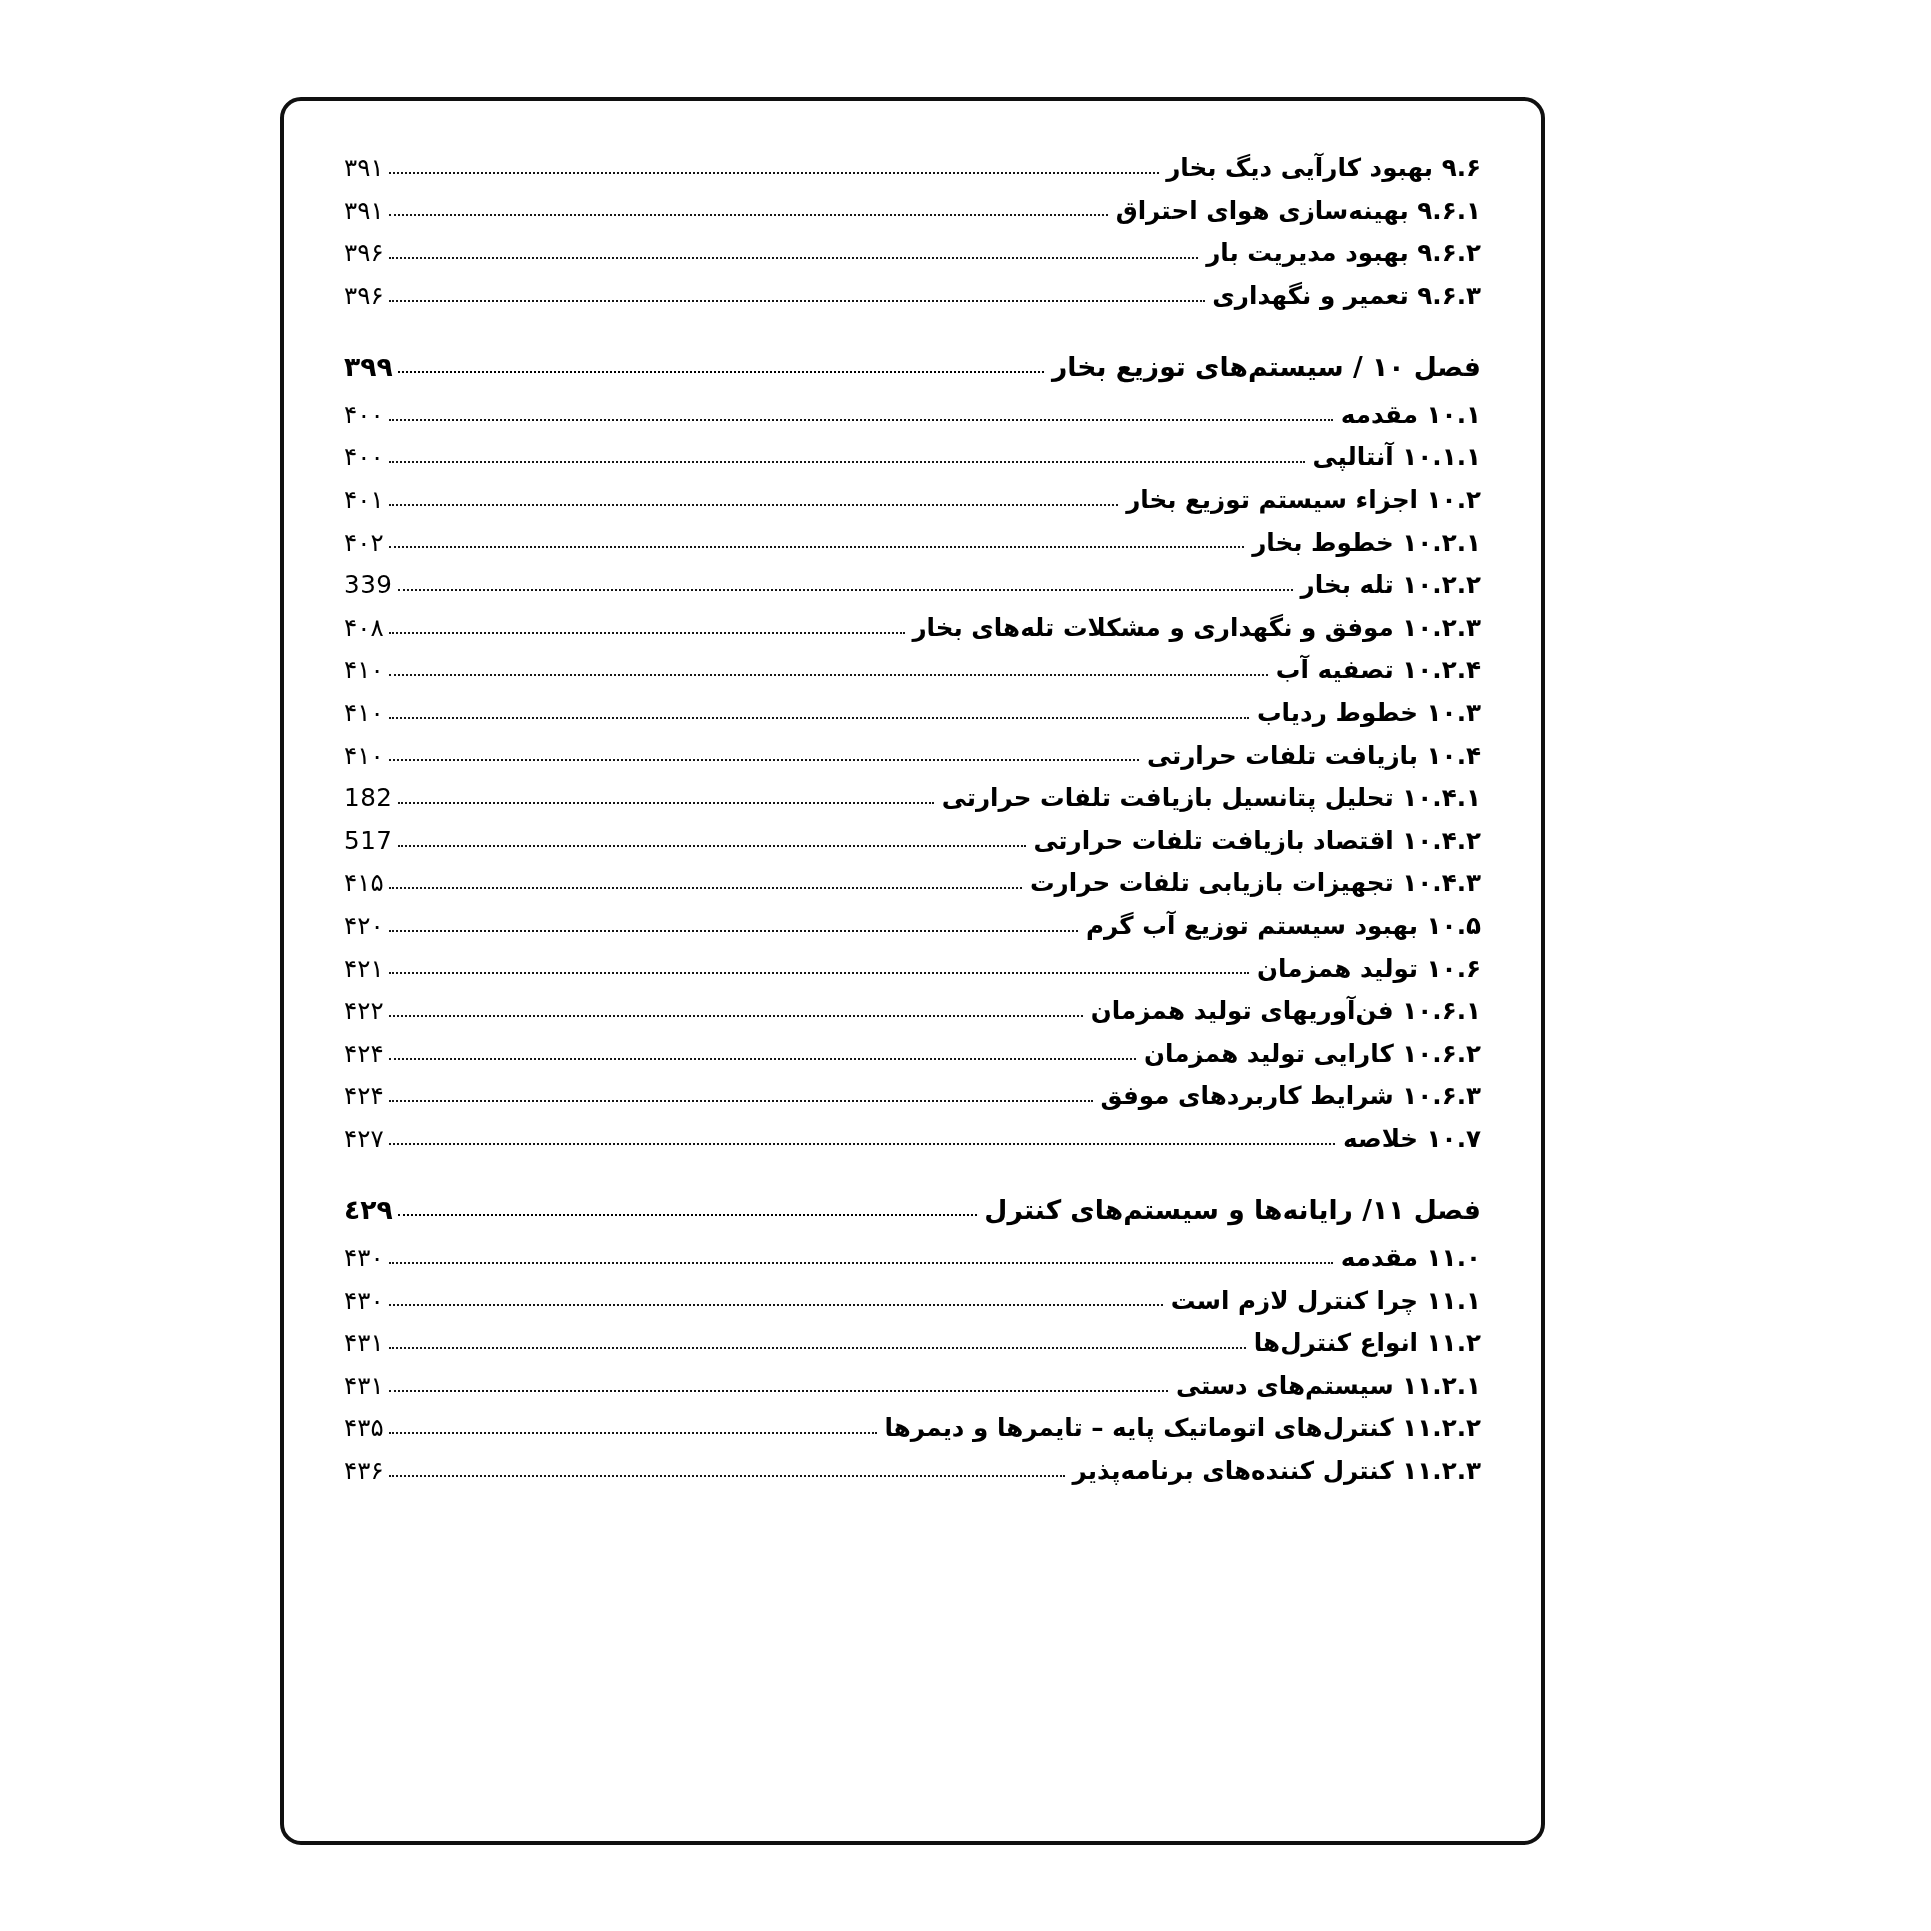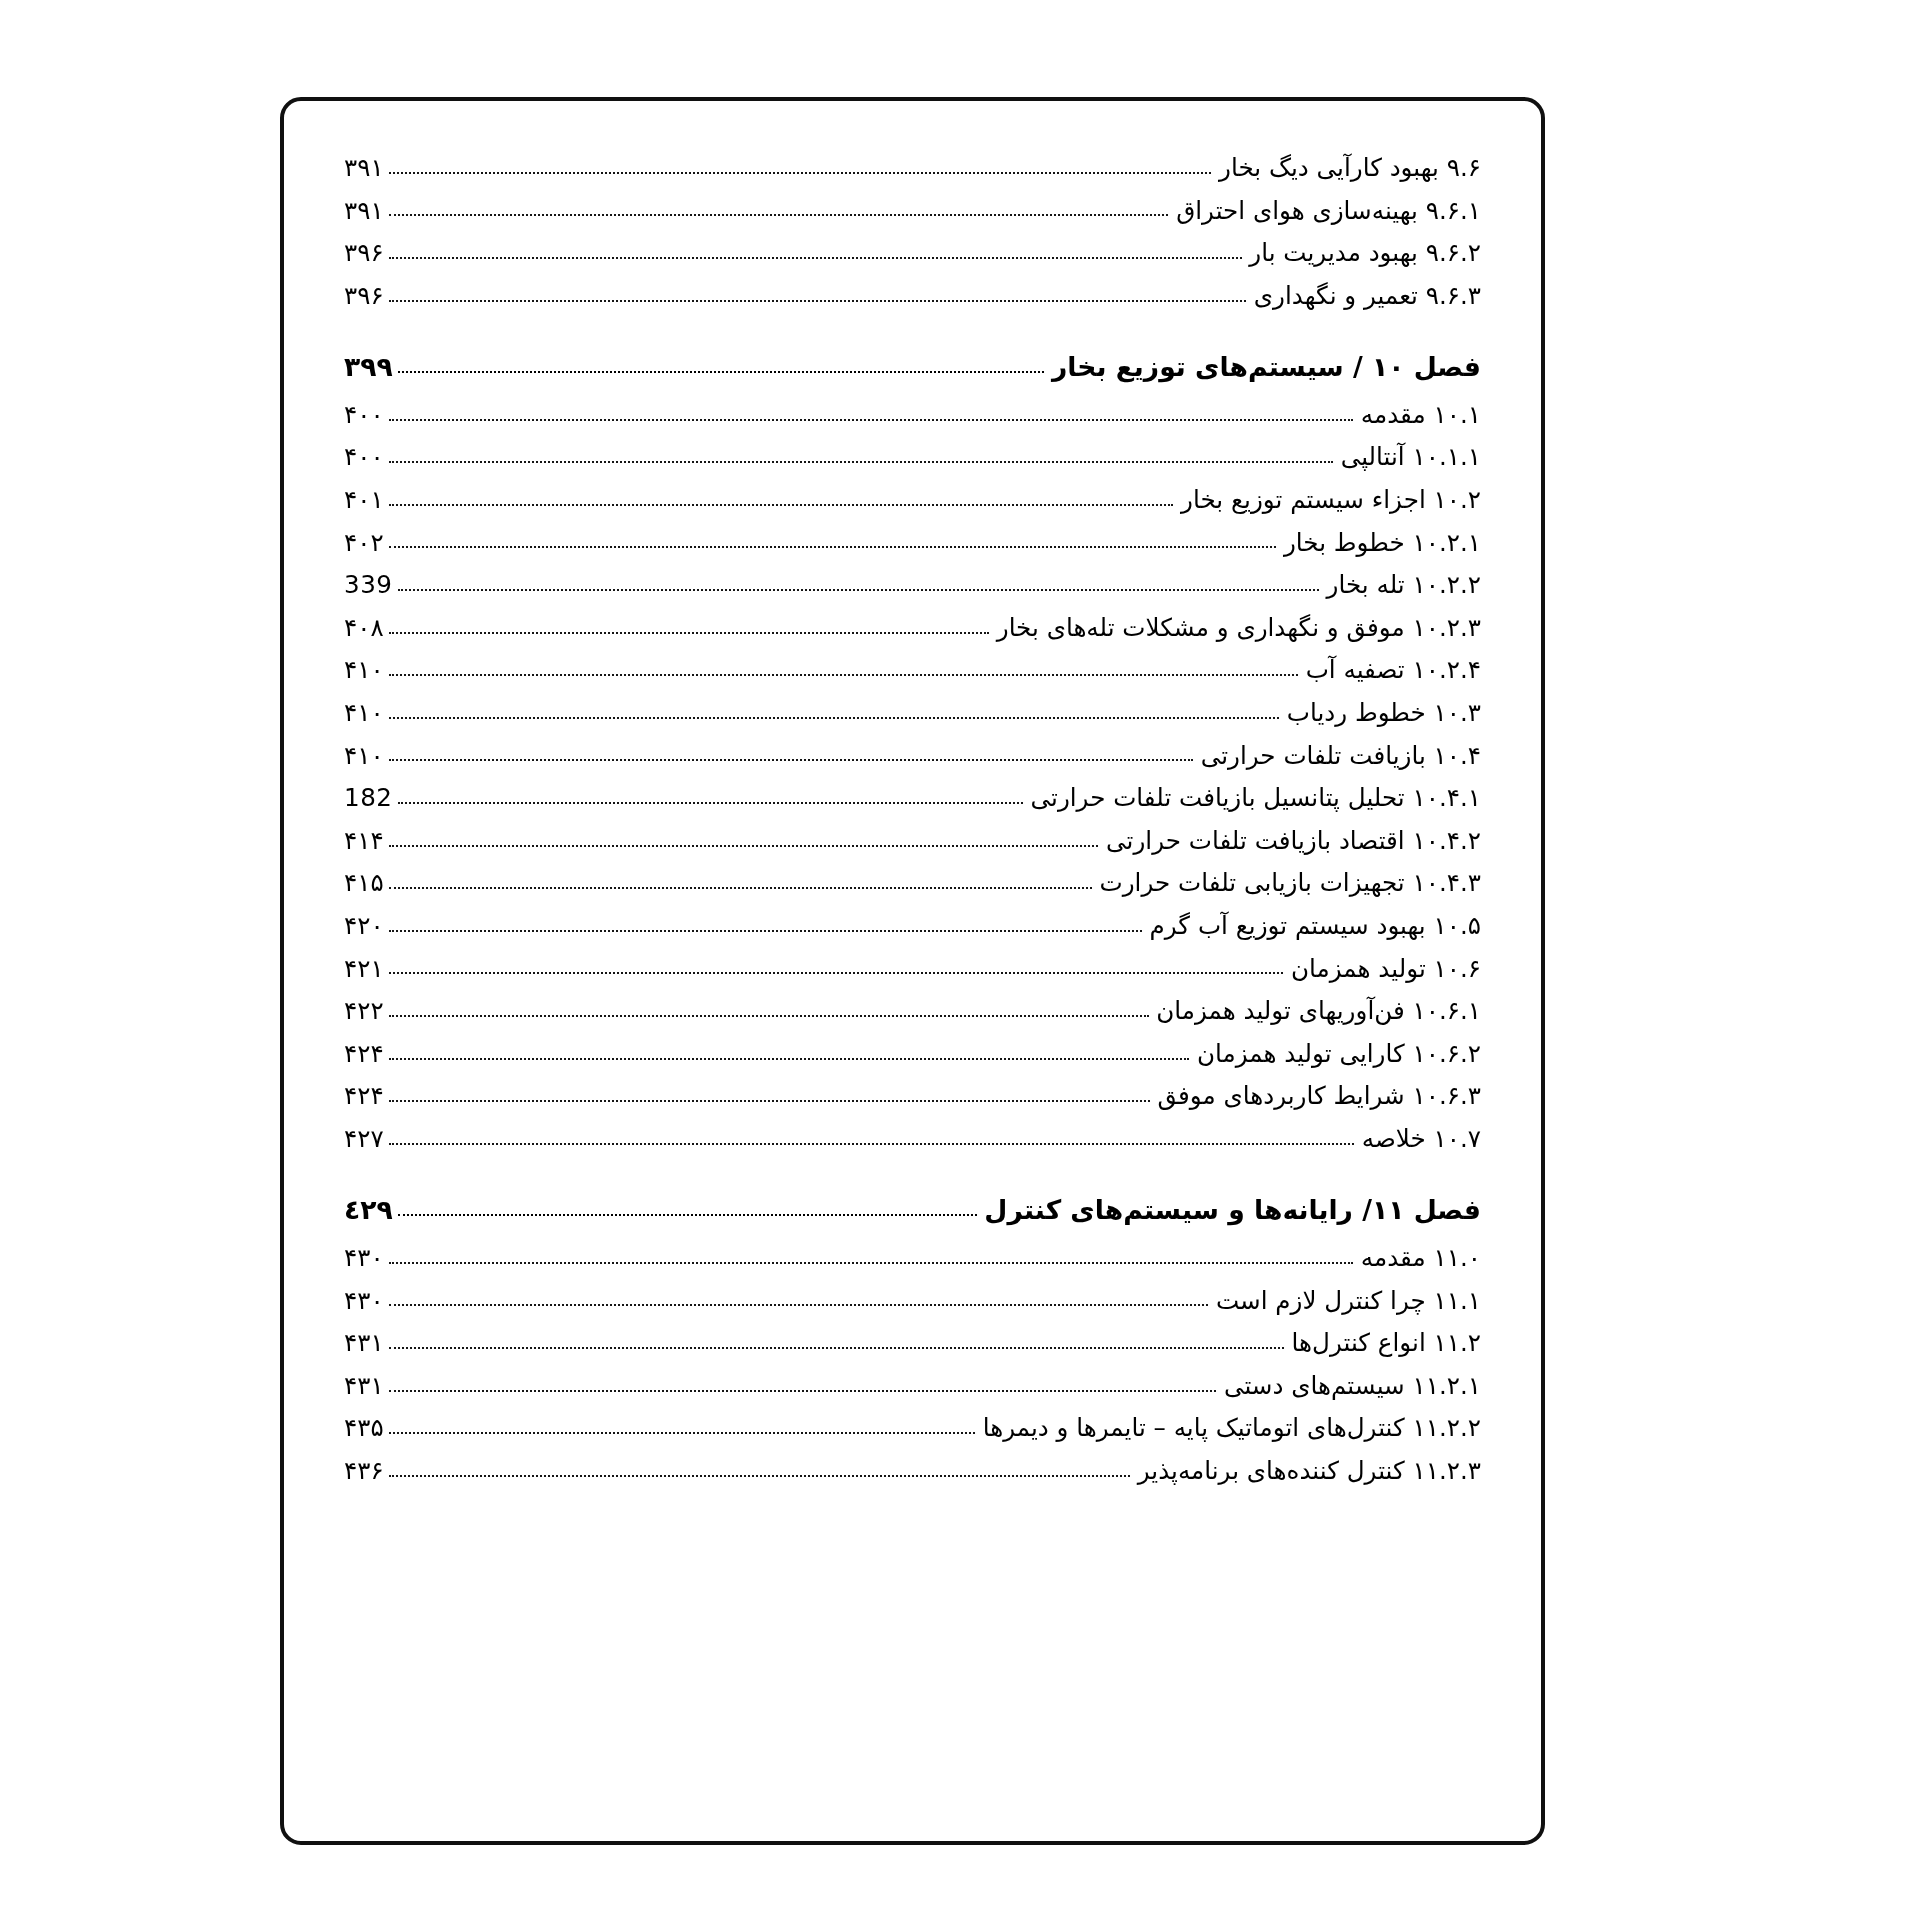--- a/index.html
+++ b/index.html
@@ -37,20 +37,21 @@
     width: 100%;
     font-size: 24.6px;
     line-height: 1.0;
     color: #000000;
     padding: 9px 0 9px 0;
     white-space: nowrap;
   }
   .toc-row .title {
     flex: 0 0 auto;
     padding-left: 5.8px;
+    font-weight: bold;
   }
   .toc-row .leader {
     flex: 1 1 auto;
     position: relative;
     height: 1em;
     overflow: hidden;
     margin: 0 1.9px;
   }
   .toc-row .leader::after {
     content: "";
@@ -156,21 +157,21 @@
         <span class="page-num">۴۱۰</span>
       </div>
       <div class="toc-row lvl-2">
         <span class="title">۱۰.۴.۱ تحلیل پتانسیل بازیافت تلفات حرارتی</span>
         <span class="leader"></span>
         <span class="page-num">182</span>
       </div>
       <div class="toc-row lvl-2">
         <span class="title">۱۰.۴.۲ اقتصاد بازیافت تلفات حرارتی</span>
         <span class="leader"></span>
-        <span class="page-num">۴۱۴</span>
+        <span class="page-num">517</span>
       </div>
       <div class="toc-row lvl-2">
         <span class="title">۱۰.۴.۳ تجهیزات بازیابی تلفات حرارت</span>
         <span class="leader"></span>
         <span class="page-num">۴۱۵</span>
       </div>
       <div class="toc-row lvl-2">
         <span class="title">۱۰.۵ بهبود سیستم توزیع آب گرم</span>
         <span class="leader"></span>
         <span class="page-num">۴۲۰</span>

